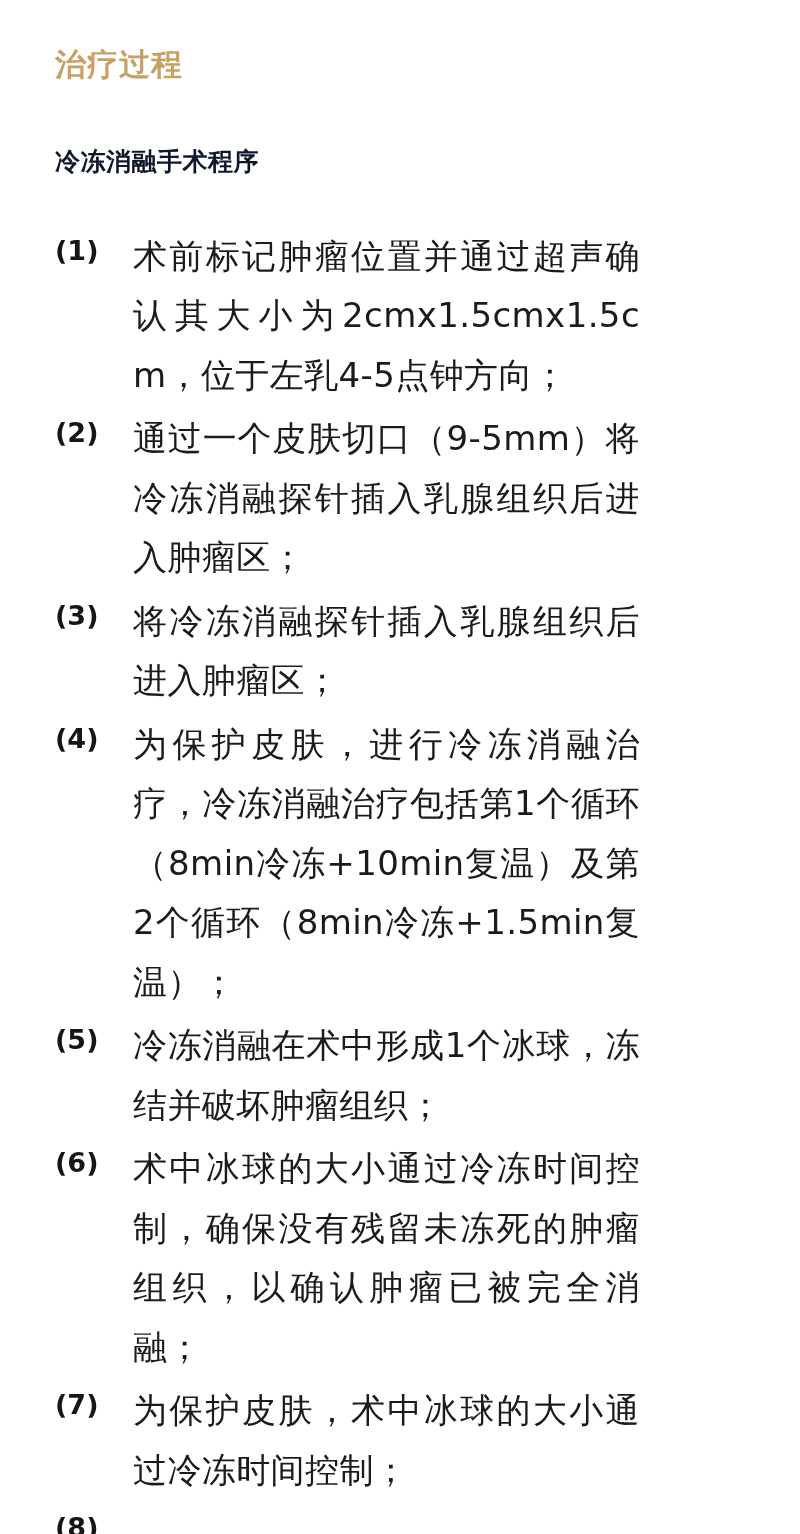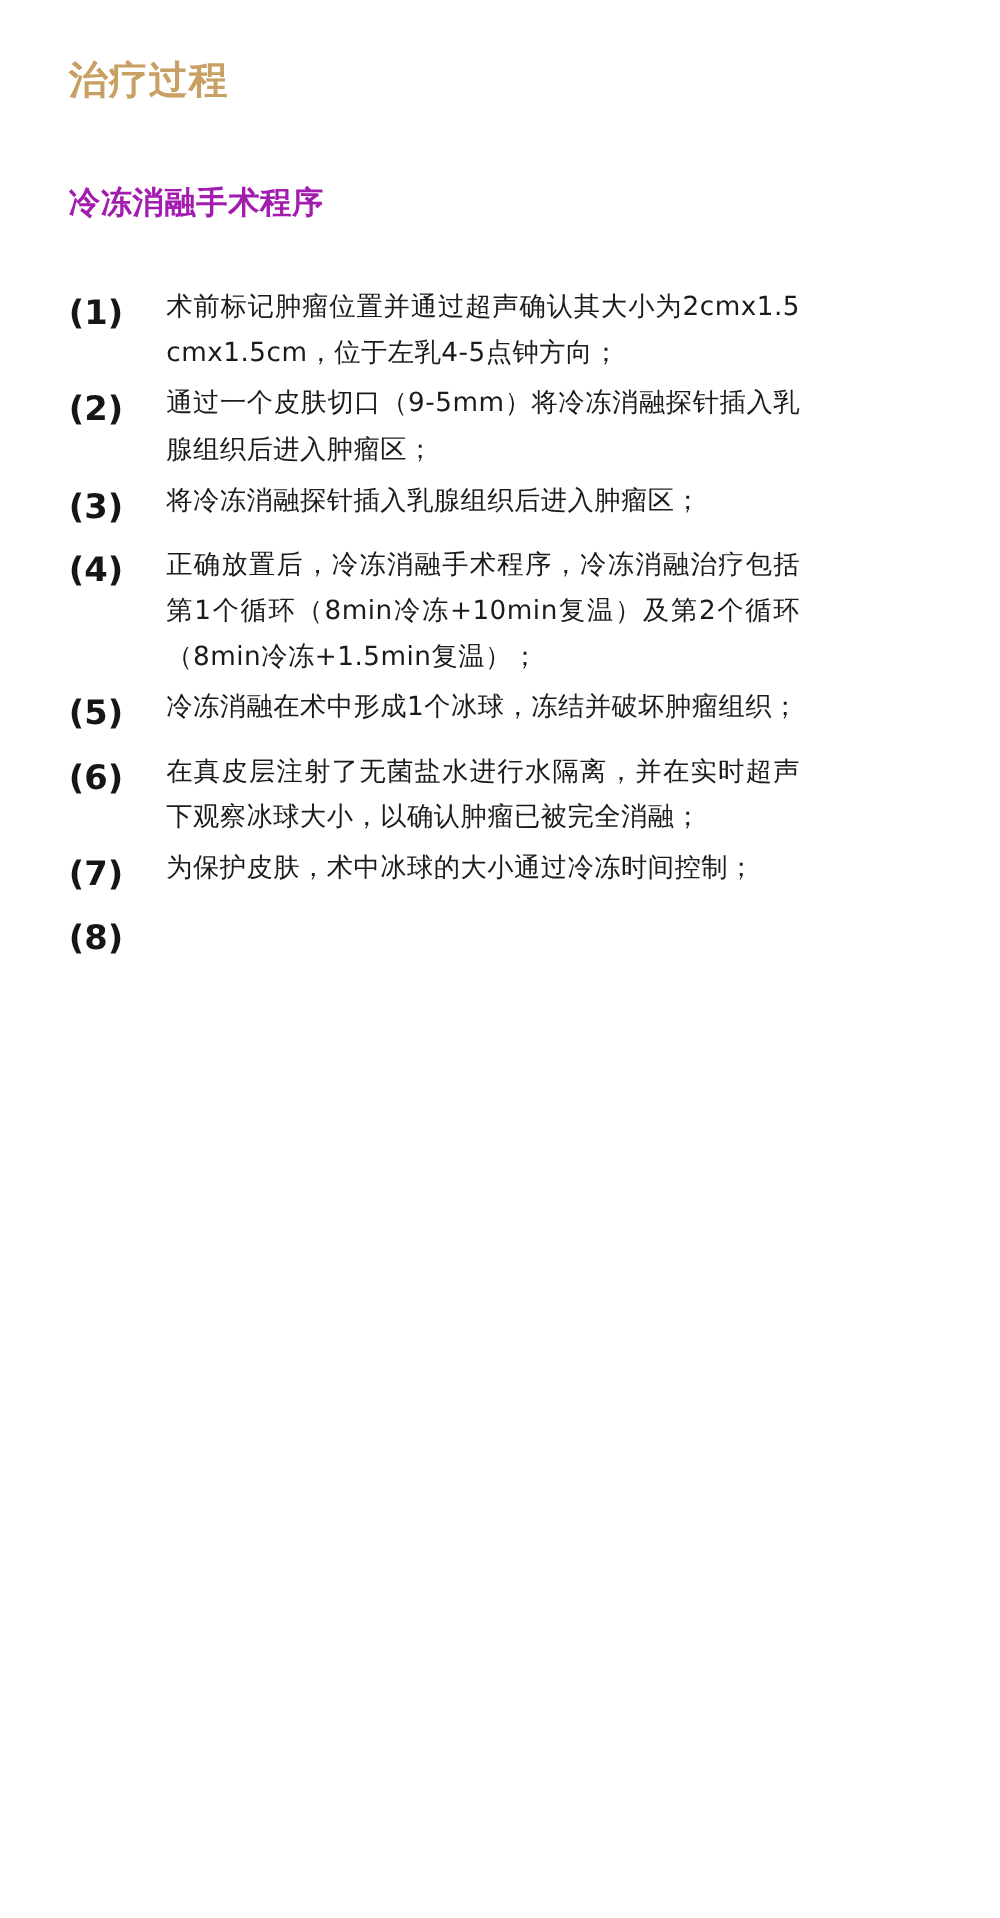--- a/index.html
+++ b/index.html
@@ -24,21 +24,21 @@
     font-size: 31px;
     font-weight: bold;
     color: #c9a063;
     letter-spacing: 1px;
     margin: 14px 0 0 0;
     line-height: 1.3;
   }
   .sub-title {
     font-size: 25px;
     font-weight: bold;
-    color: #a21caf;
+    color: #0f172a;
     letter-spacing: 0.5px;
     margin: 62px 0 0 0;
     line-height: 1.3;
   }
   .steps {
     margin: 48px 0 0 0;
     padding: 0;
     list-style: none;
   }
   .step {
@@ -50,21 +50,21 @@
     flex: 0 0 auto;
     width: 78px;
     font-size: 27px;
     font-weight: bold;
     color: #161616;
     line-height: 1.75;
     letter-spacing: 0px;
   }
   .step-text {
     flex: 1 1 auto;
-    font-size: 21px;
+    font-size: 34px;
     color: #1b1b1b;
     line-height: 1.75;
     letter-spacing: 0.4px;
     text-align: justify;
     text-justify: inter-character;
     word-break: break-all;
   }
 </style>
 </head>
 <body>
@@ -87,31 +87,31 @@
       <span class="step-text">通过一个皮肤切口（9-5mm）将冷冻消融探针插入乳腺组织后进入肿瘤区；</span>
     </li>
 
     <li class="step">
       <span class="step-num">(3)</span>
       <span class="step-text">将冷冻消融探针插入乳腺组织后进入肿瘤区；</span>
     </li>
 
     <li class="step">
       <span class="step-num">(4)</span>
-      <span class="step-text">正确放置后，冷冻消融手术程序，冷冻消融治疗包括第1个循环（8min冷冻+10min复温）及第2个循环（8min冷冻+1.5min复温）；</span>
+      <span class="step-text">为保护皮肤，进行冷冻消融治疗，冷冻消融治疗包括第1个循环（8min冷冻+10min复温）及第2个循环（8min冷冻+1.5min复温）；</span>
     </li>
 
     <li class="step">
       <span class="step-num">(5)</span>
       <span class="step-text">冷冻消融在术中形成1个冰球，冻结并破坏肿瘤组织；</span>
     </li>
 
     <li class="step">
       <span class="step-num">(6)</span>
-      <span class="step-text">在真皮层注射了无菌盐水进行水隔离，并在实时超声下观察冰球大小，以确认肿瘤已被完全消融；</span>
+      <span class="step-text">术中冰球的大小通过冷冻时间控制，确保没有残留未冻死的肿瘤组织，以确认肿瘤已被完全消融；</span>
     </li>
 
     <li class="step">
       <span class="step-num">(7)</span>
       <span class="step-text">为保护皮肤，术中冰球的大小通过冷冻时间控制；</span>
     </li>
 
     <li class="step">
       <span class="step-num">(8)</span>
     </li>

